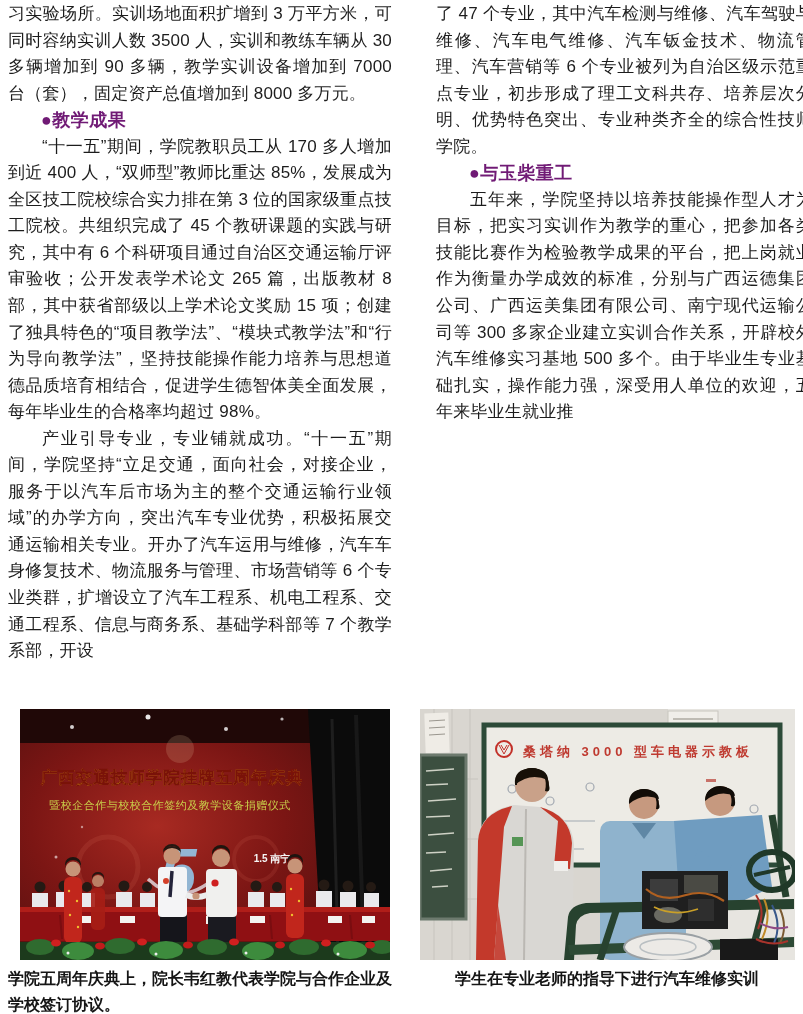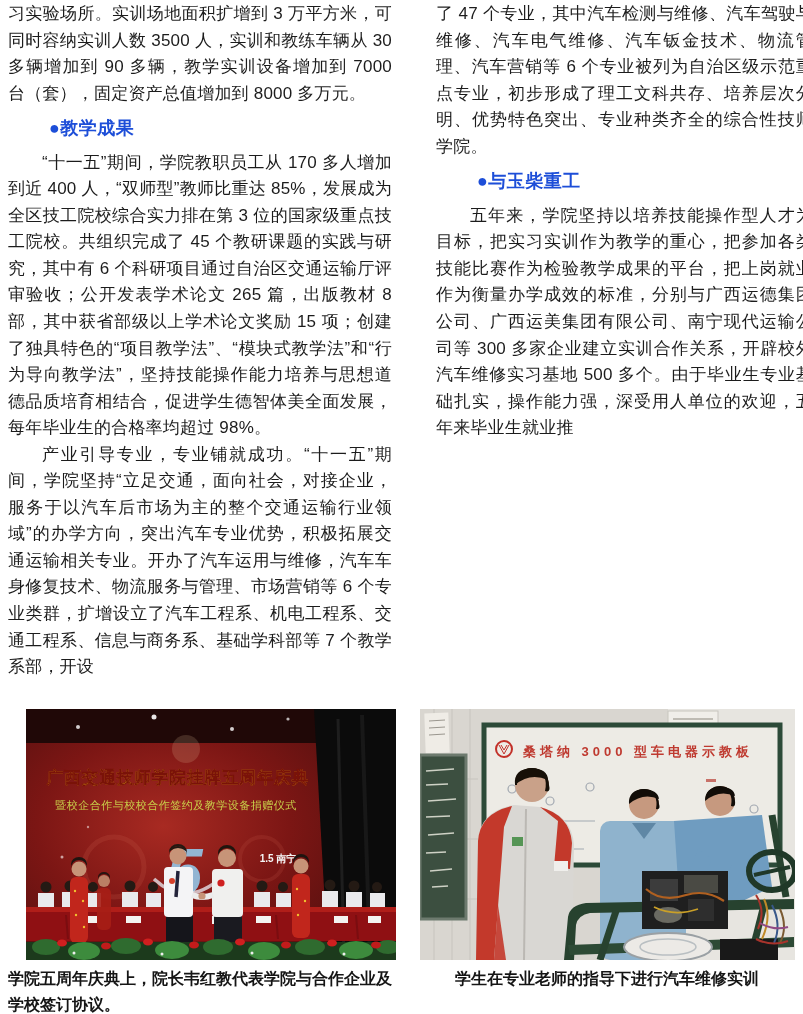--- a/index.html
+++ b/index.html
@@ -16,26 +16,26 @@
     position:absolute;top:1px;
     font-size:17px;line-height:26.55px;
     text-align:justify;
     letter-spacing:0.2px;
   }
   .col-left{left:8px;width:384px;}
   .col-right{left:436px;width:377px;}
   .para{margin:0;}
   .para.indent{text-indent:2em;}
   .sec-head{
-    margin:8px;padding-left:33px;
+    margin:0;padding-left:33px;
     font-size:18px;font-weight:700;line-height:26.55px;
-    letter-spacing:0.5px;color:#1d4ed8;
+    letter-spacing:0.5px;color:#701a75;
   }
   .figure{position:absolute;top:709px;border-radius:28px;}
-  .figure-left{left:26px;width:370px;}
+  .figure-left{left:20px;width:370px;}
   .figure-right{left:420px;width:375px;}
   .figure svg{display:block;}
   .caption{
     position:absolute;top:966px;
     font-family:"Liberation Serif",serif;
     font-weight:600;
     font-size:16px;line-height:26px;
     color:#151515;
   }
   .caption-left{left:8px;width:392px;text-align:left;}

